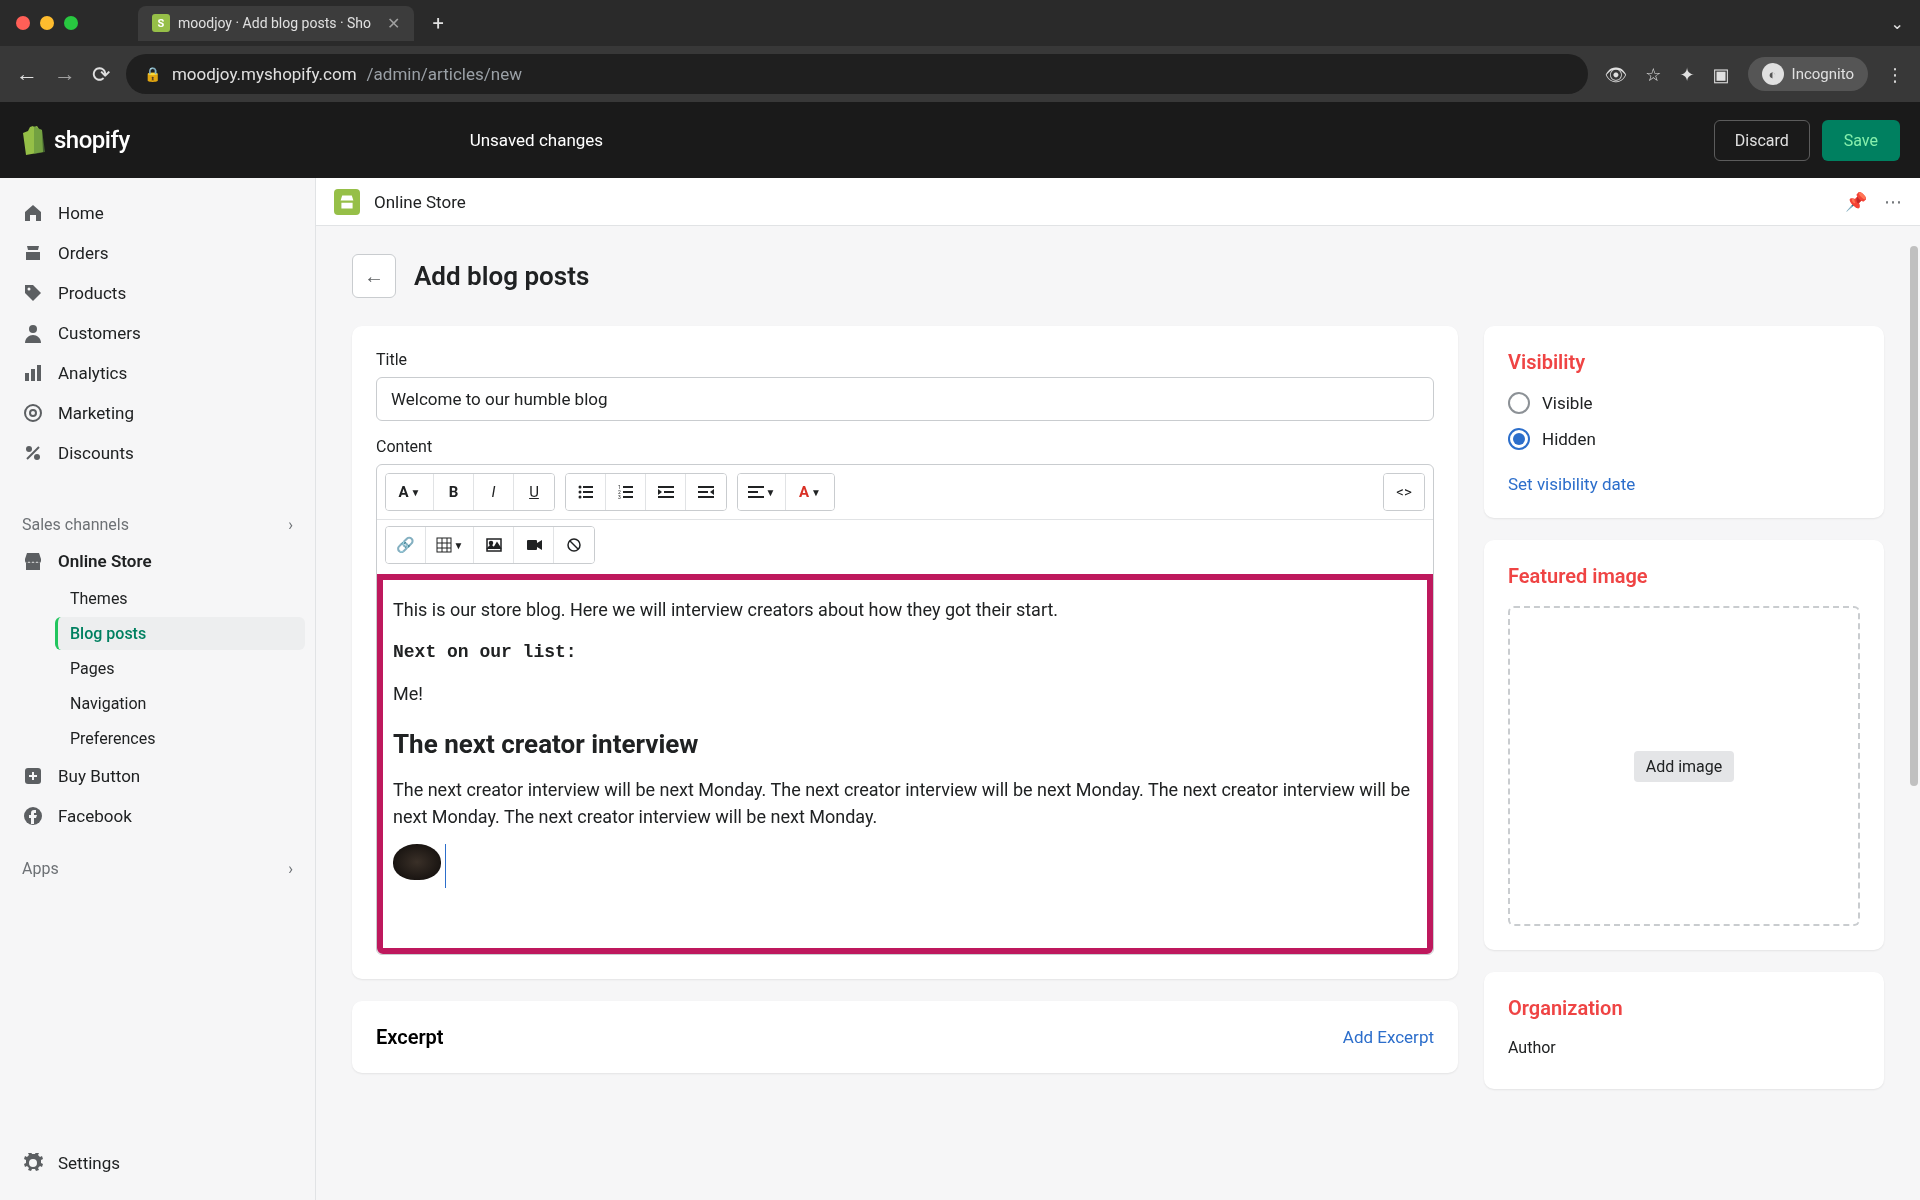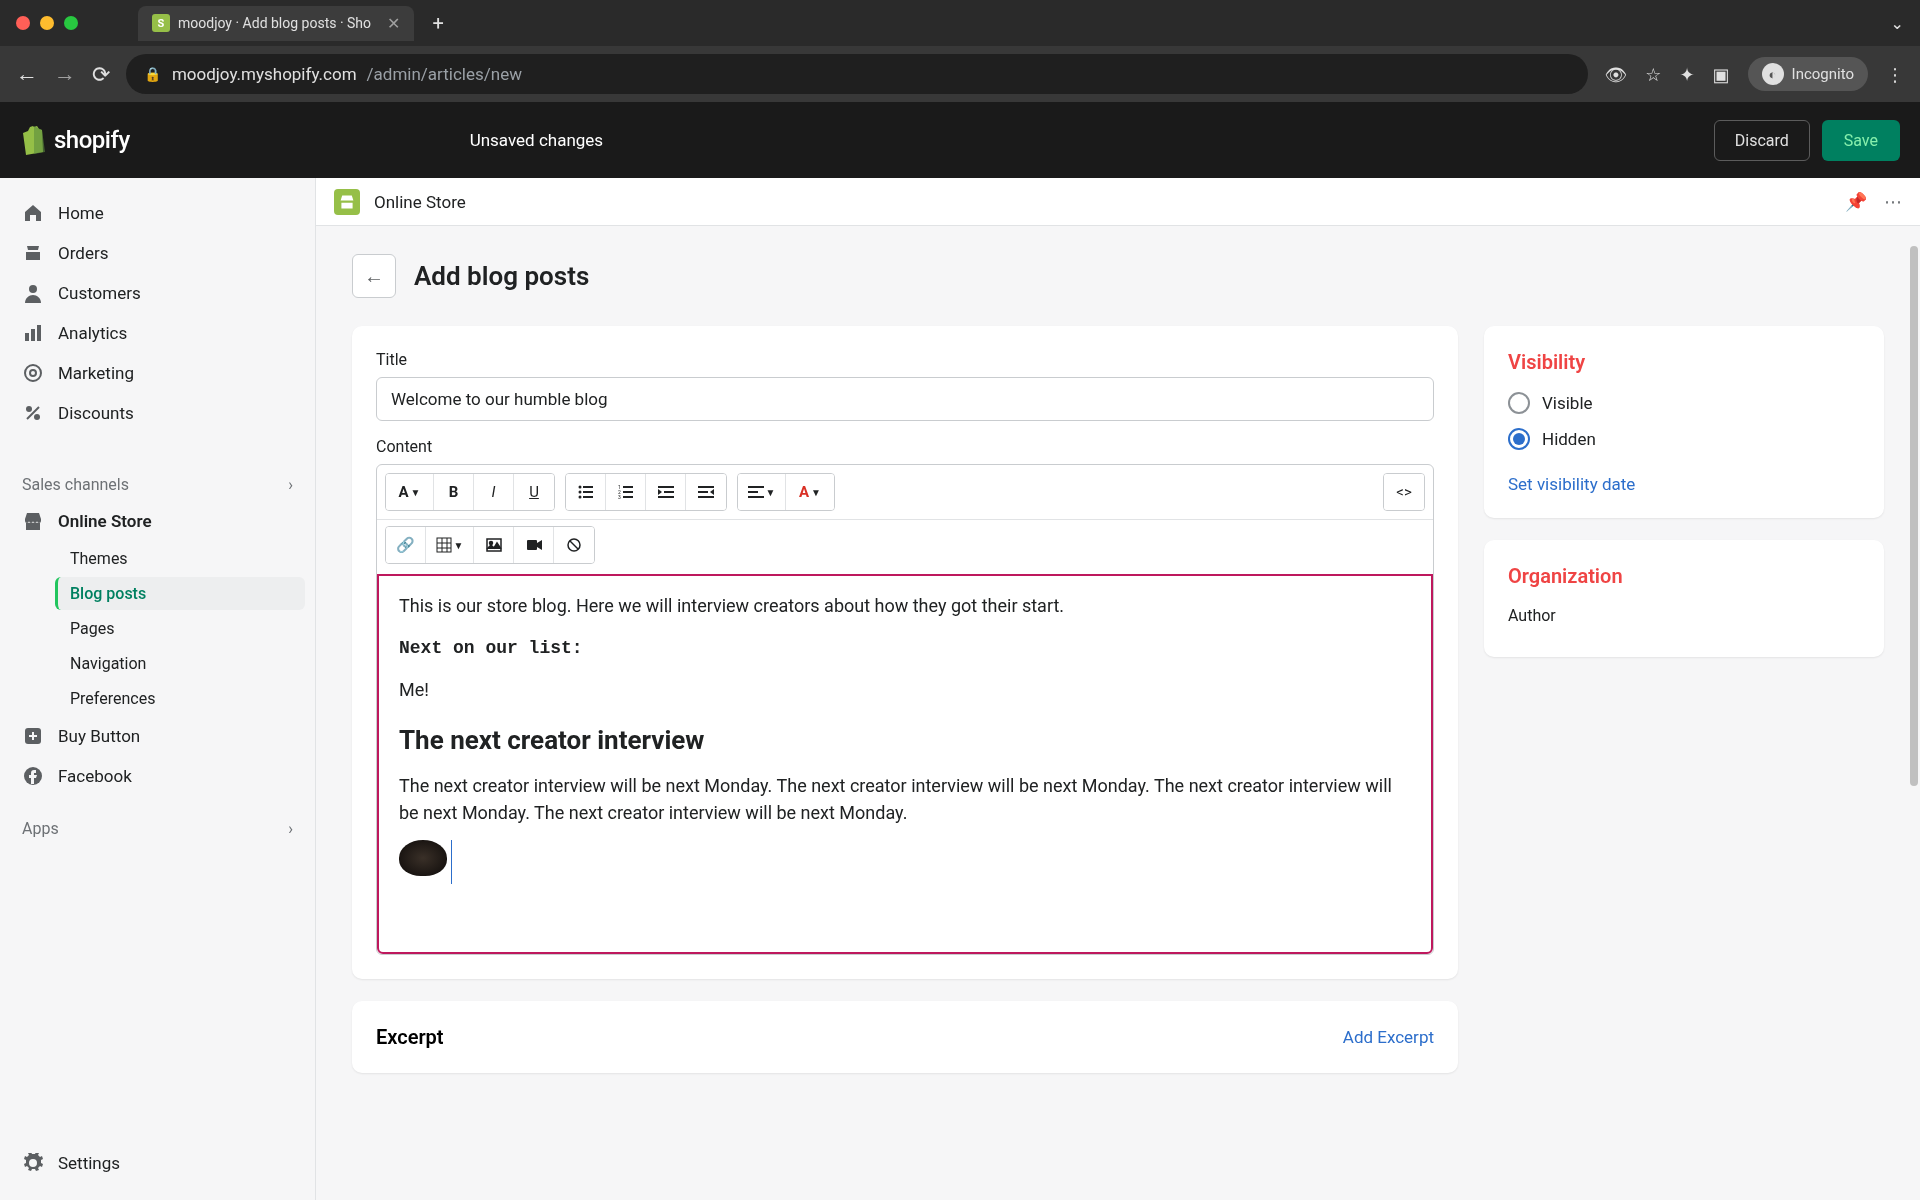--- a/index.html
+++ b/index.html
@@ -86,21 +86,21 @@
 
 .rte-container { border: 1px solid #c9cccf; border-radius: 6px; margin-top: 6px; }
 .rte-toolbar { border-bottom: 1px solid #e1e3e5; padding: 8px; display: flex; flex-wrap: wrap; gap: 10px; align-items: center; }
 .rte-group { display: flex; border: 1px solid #c9cccf; border-radius: 4px; overflow: hidden; }
 .rte-btn { width: 40px; height: 36px; background: #fff; border: none; border-right: 1px solid #e1e3e5; display: flex; align-items: center; justify-content: center; font-size: 15px; color: #202223; }
 .rte-btn:last-child { border-right: none; }
 .rte-btn.wide { width: 48px; }
 .rte-btn svg { width: 16px; height: 16px; }
 .rte-code-btn { margin-left: auto; }
 .rte-toolbar-row2 { padding: 6px 8px 10px; display: flex; gap: 10px; }
-.rte-content { border: 2px solid #be185d; border-radius: 0 0 6px 6px; padding: 16px 20px; min-height: 380px; font-size: 18px; color: #202223; line-height: 1.5; }
+.rte-content { border: 6px solid #be185d; border-radius: 0 0 6px 6px; padding: 16px 10px; min-height: 380px; font-size: 18px; color: #202223; line-height: 1.5; }
 .rte-content p { margin-bottom: 14px; }
 .rte-content h2 { font-size: 26px; font-weight: 700; margin: 18px 0 12px; }
 .rte-content strong { font-weight: 700; font-family: Liberation Mono, monospace; }
 .rte-img { width: 48px; height: 36px; background: radial-gradient(ellipse at center, #3a3028 0%, #1a1512 70%); border-radius: 50% 50% 45% 45%; display: inline-block; vertical-align: top; }
 .rte-cursor { display: inline-block; width: 1px; height: 44px; background: #2c6ecb; margin-left: 4px; vertical-align: top; }
 
 
 .card-title { font-size: 20px; font-weight: 600; color: #ef4444; margin-bottom: 18px; }
 .radio-row { display: flex; align-items: center; gap: 12px; margin-bottom: 14px; }
 .radio-circle { width: 22px; height: 22px; border: 2px solid #8c9196; border-radius: 50%; display: flex; align-items: center; justify-content: center; }
@@ -185,20 +185,29 @@
         </span>
       <span>Home</span>
     </div>
     <div class="nav-item">
       <span class="nav-icon">
           <svg viewBox="0 0 20 20" fill="currentColor">
             <path d="M4 3h12l-1 4H5zM3 9h14v8H3z"></path>
           </svg>
         </span>
       <span>Orders</span>
+    </div>
+    <div class="nav-item">
+      <span class="nav-icon">
+          <svg viewBox="0 0 20 20" fill="currentColor">
+            <path d="M2 2h8l8 8-8 8-8-8z"></path>
+            <circle cx="6" cy="6" r="1.5" fill="#f6f6f7"></circle>
+          </svg>
+        </span>
+      <span>Products</span>
     </div>
     <div class="nav-item">
       <span class="nav-icon">
           <svg viewBox="0 0 20 20" fill="currentColor">
             <circle cx="10" cy="6" r="4"></circle>
             <path d="M2 20c0-5 4-8 8-8s8 3 8 8z"></path>
           </svg>
         </span>
       <span>Customers</span>
     </div>
@@ -459,20 +468,26 @@
               <span class="radio-circle"></span>
               <span class="radio-label">Visible</span>
             </div>
             <div class="radio-row">
               <span class="radio-circle checked"></span>
               <span class="radio-label">Hidden</span>
             </div>
             <a class="link-text">Set visibility date</a>
           </div>
 
+          <div class="card">
+            <div class="card-title">Featured image</div>
+            <div class="image-drop">
+              <span class="add-image-btn">Add image</span>
+            </div>
+          </div>
 
           <div class="card">
             <div class="card-title">Organization</div>
             <label class="field-label">Author</label>
           </div>
         </div>
       </div>
     </div>
   </div>
 </div>

